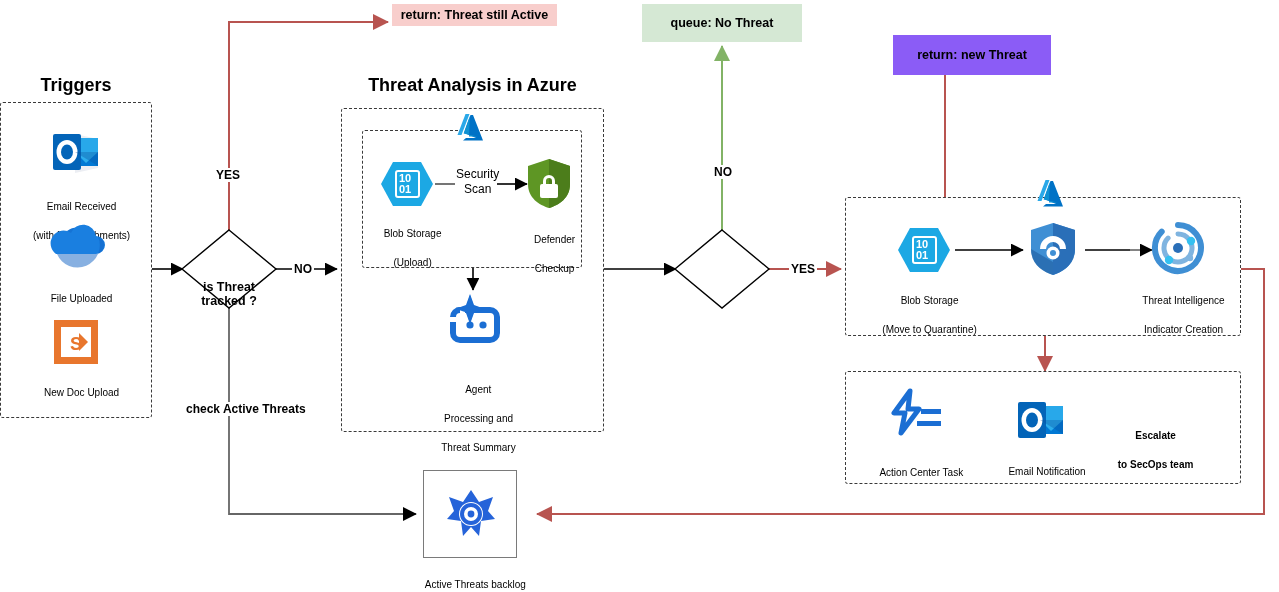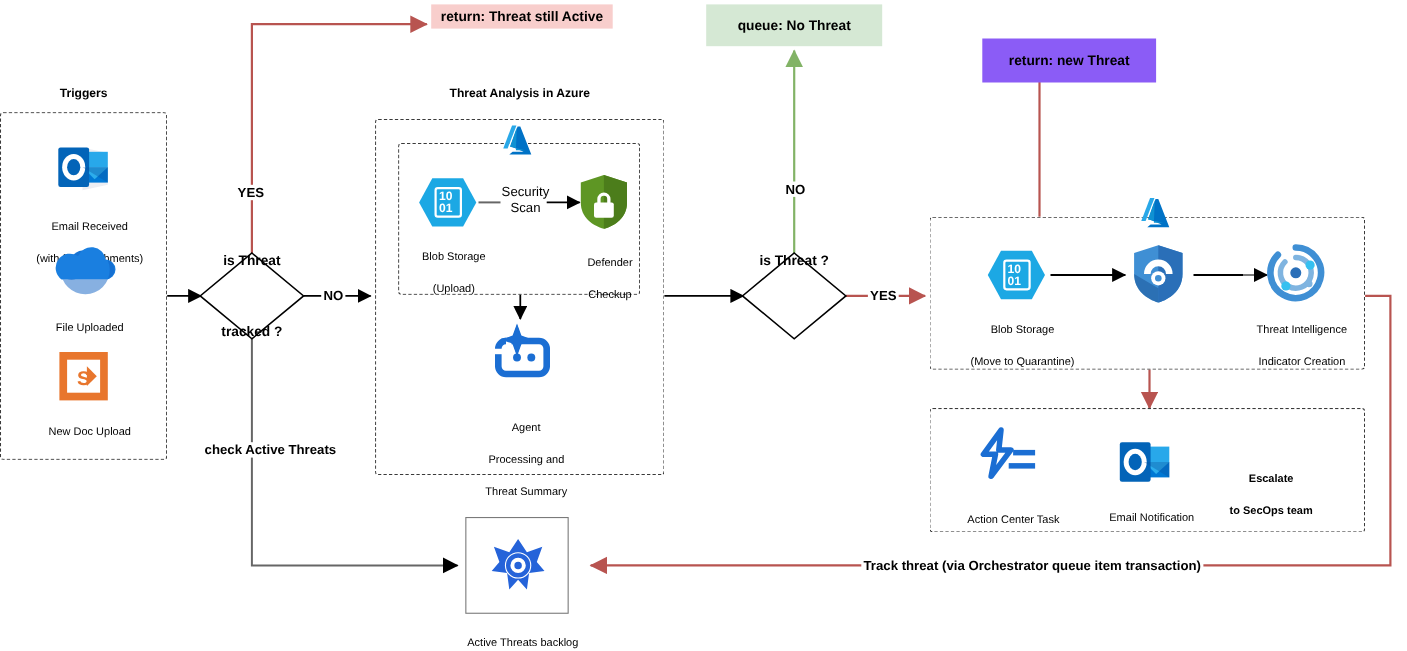--- a/index.html
+++ b/index.html
@@ -1,24 +1,24 @@
 <!DOCTYPE html>
 <html><head>
 <meta charset="utf-8">
 <style>
   html,body{margin:0;padding:0;background:#ffffff;}
   body{font-family:"Liberation Sans",sans-serif;color:#000;}
   #canvas{position:relative;width:1279px;height:592px;overflow:hidden;background:#fff;}
   .abs{position:absolute;}
-  .lbl{font-size:11px;line-height:14px;text-align:center;color:#000;white-space:nowrap;}
+  .lbl{font-size:18px;line-height:14px;text-align:center;color:#000;white-space:nowrap;}
   .lbl-bold{font-weight:bold;}
   .dash{border:1.6px dashed #3a3a3a;border-radius:3px;box-sizing:border-box;background:transparent;}
   .solidbox{border:1.6px solid #7a7a7a;box-sizing:border-box;background:#fff;}
   .banner{box-sizing:border-box;display:flex;align-items:center;justify-content:center;font-size:12.5px;font-weight:bold;}
-  .diamond-txt{position:absolute;inset:0;display:flex;flex-direction:column;align-items:center;justify-content:space-between;font-size:12.5px;font-weight:bold;line-height:14px;text-align:center;}
+  .diamond-txt{position:absolute;inset:0;display:flex;flex-direction:column;align-items:center;justify-content:flex-end;font-size:12.5px;font-weight:bold;line-height:14px;text-align:center;}
   svg{display:block;overflow:visible;}
   .edgelabel{position:absolute;font-size:12px;font-weight:bold;background:#fff;padding:0 2px;white-space:nowrap;}
   .icon{position:absolute;}
   .caption{position:absolute;text-align:center;font-size:10px;line-height:14.5px;white-space:pre;}
 </style>
 </head>
 <body>
 
 <div id="canvas">
 
@@ -189,25 +189,20 @@
       <path d="M27,3 L30.5,13.5 L41,17 L30.5,20.5 L27,31 L23.5,20.5 L13,17 L23.5,13.5 Z" fill="#1b6ed3"></path>
       <path d="M10,25 a7,7 0 0 1 7,-7" fill="none" stroke="#1b6ed3" stroke-width="6"></path>
     </svg>
   </div>
   <div class="caption" style="left:363px;top:368px;width:220px;">
     <span>Agent</span><br>
     <span>Processing and</span><br>
     <span>Threat Summary</span>
   </div>
 
-  <div class="abs" style="left:675px;top:230px;width:94px;height:78px;">
-    <div class="diamond-txt">
-      <span>is Threat ?</span>
-    </div>
-  </div>
   <div class="edgelabel" style="left:712px;top:165px;">NO</div>
   <div class="edgelabel" style="left:789px;top:262px;">YES</div>
 
   <div class="abs dash" style="left:845px;top:197px;width:396px;height:139px;"></div>
   <div class="icon" style="left:1037px;top:178px;width:32px;height:30px;">
     <svg width="32" height="30" viewBox="0 0 32 30">
       <path d="M12.5,2 L4.5,23 L0.5,23 L8.5,2 Z" fill="#29a8e8"></path>
       <path d="M13.5,3 L7,21 L19,26 L9,26 L6,28.5 L26,28.5 L16,3 Z" fill="#0072c6"></path>
       <path d="M12.8,4 L6.6,21.5 L20.5,24.5 L12,24.5 Z" fill="#0f91d2"></path>
     </svg>
@@ -292,15 +287,14 @@
       <circle cx="28" cy="28" r="12" fill="#fff"></circle>
       <circle cx="28" cy="28" r="9" fill="none" stroke="#2563d9" stroke-width="4"></circle>
       <circle cx="28" cy="28" r="3.4" fill="#2563d9"></circle>
     </svg>
   </div>
   <div class="caption" style="left:370px;top:563px;width:200px;">
     <span>Active Threats backlog</span><br>
     
   </div>
 
-  <div class="edgelabel" style="left:783px;top:507px;">Track threat (via Orchestrator queue item transaction)</div>
 
 </div>
 
 </body></html>

